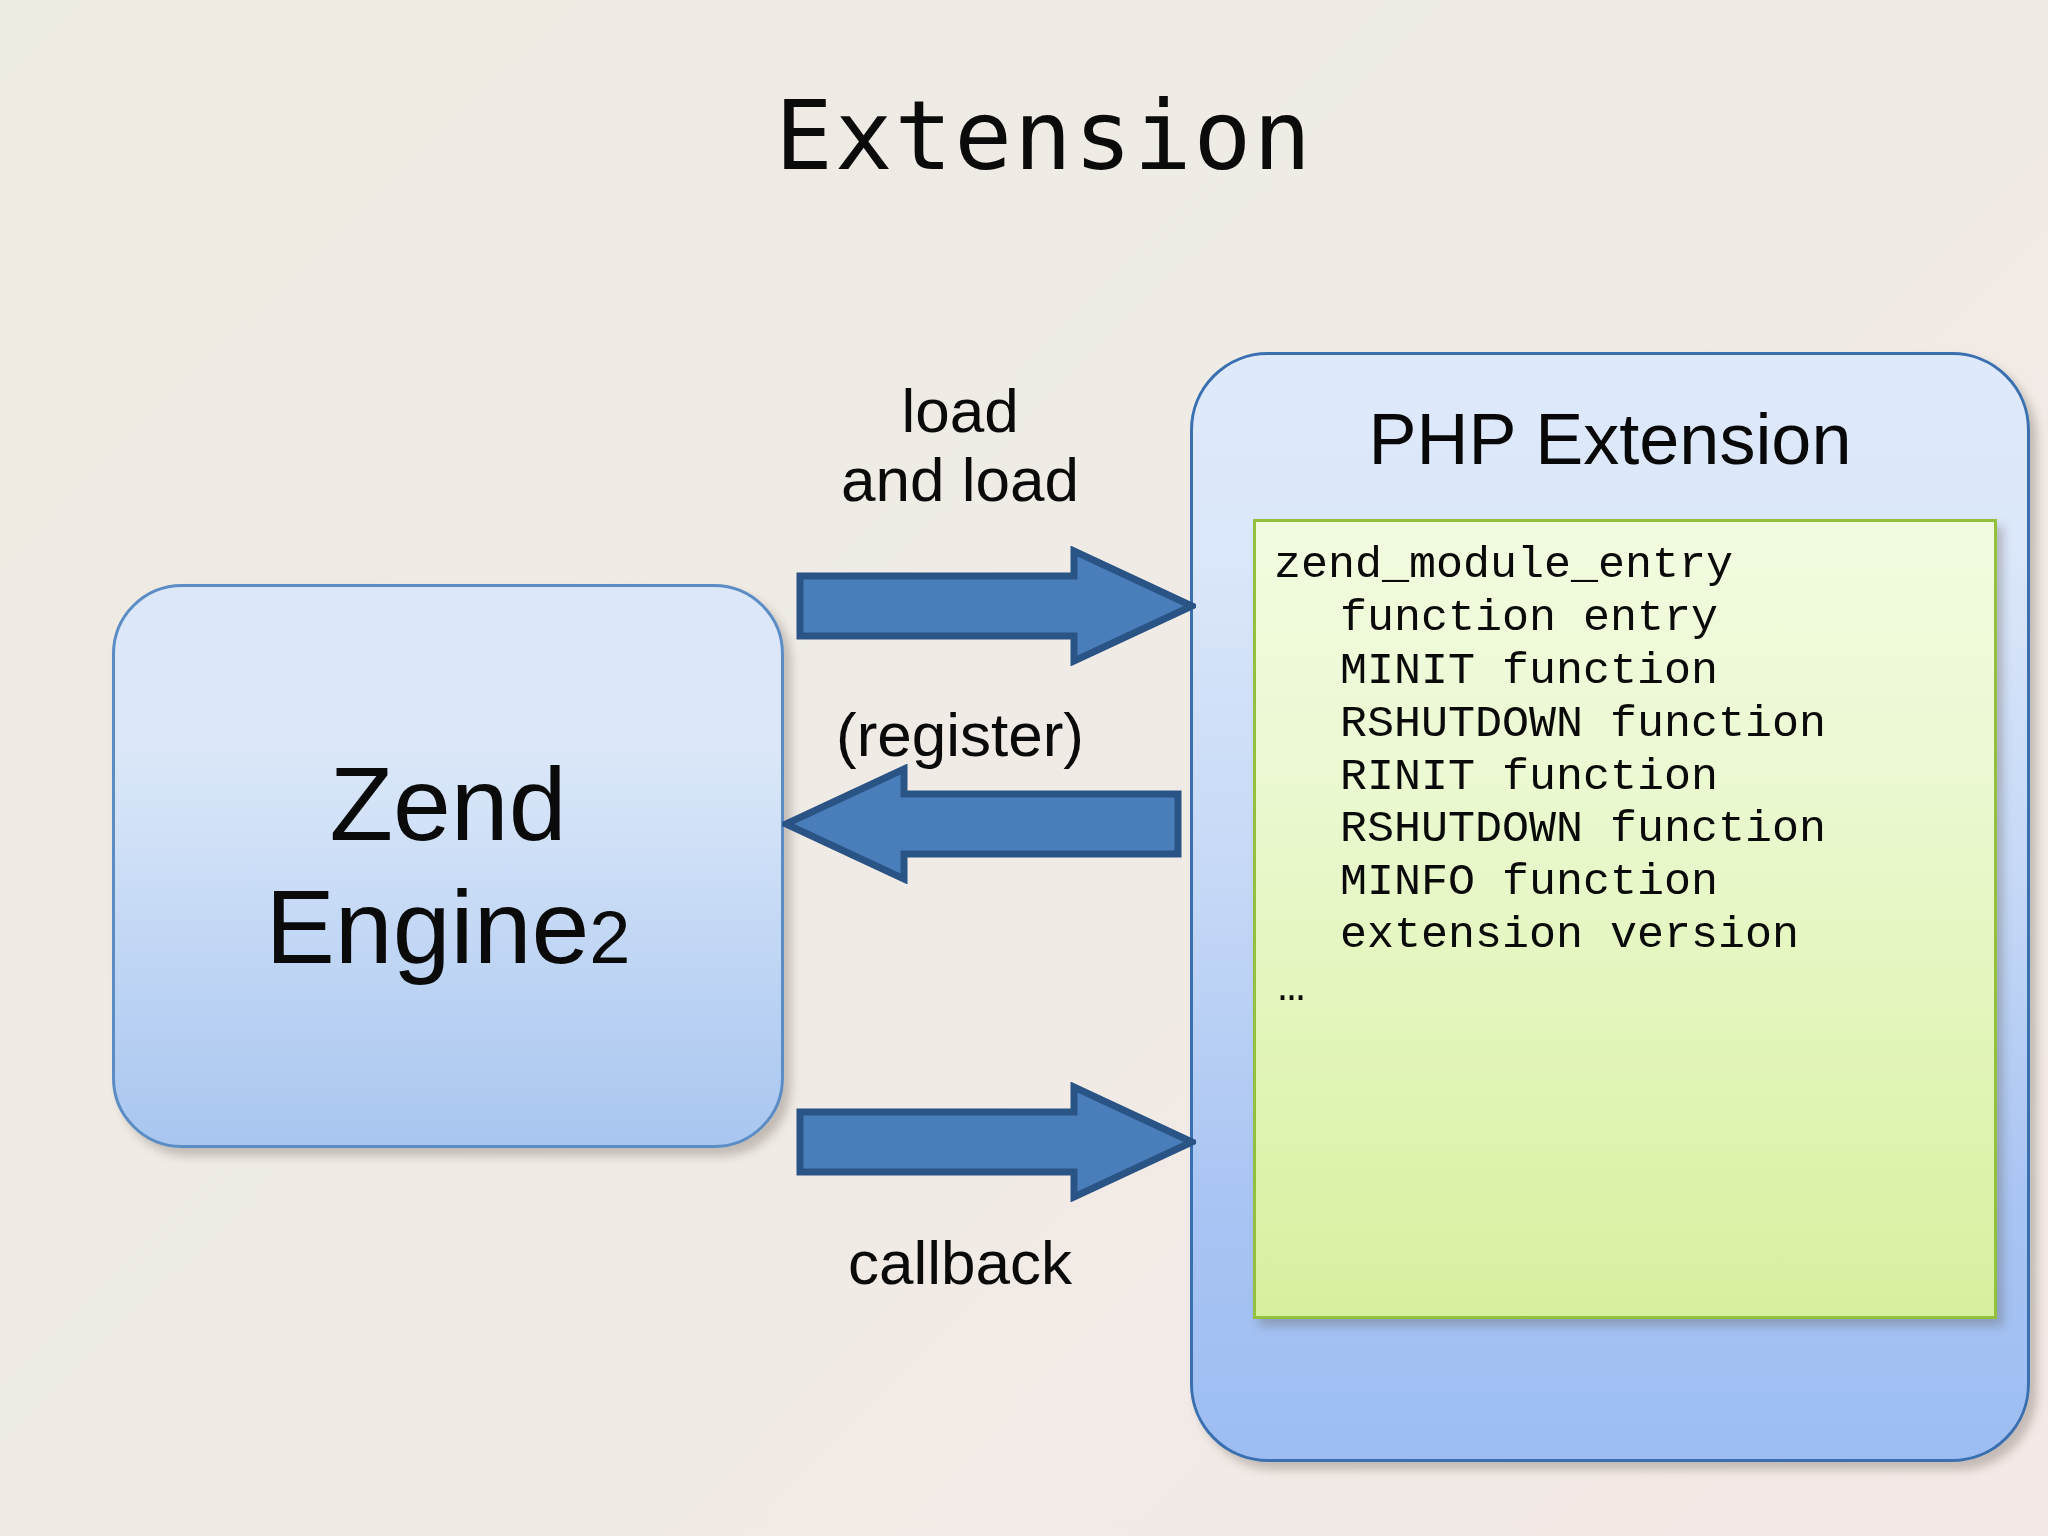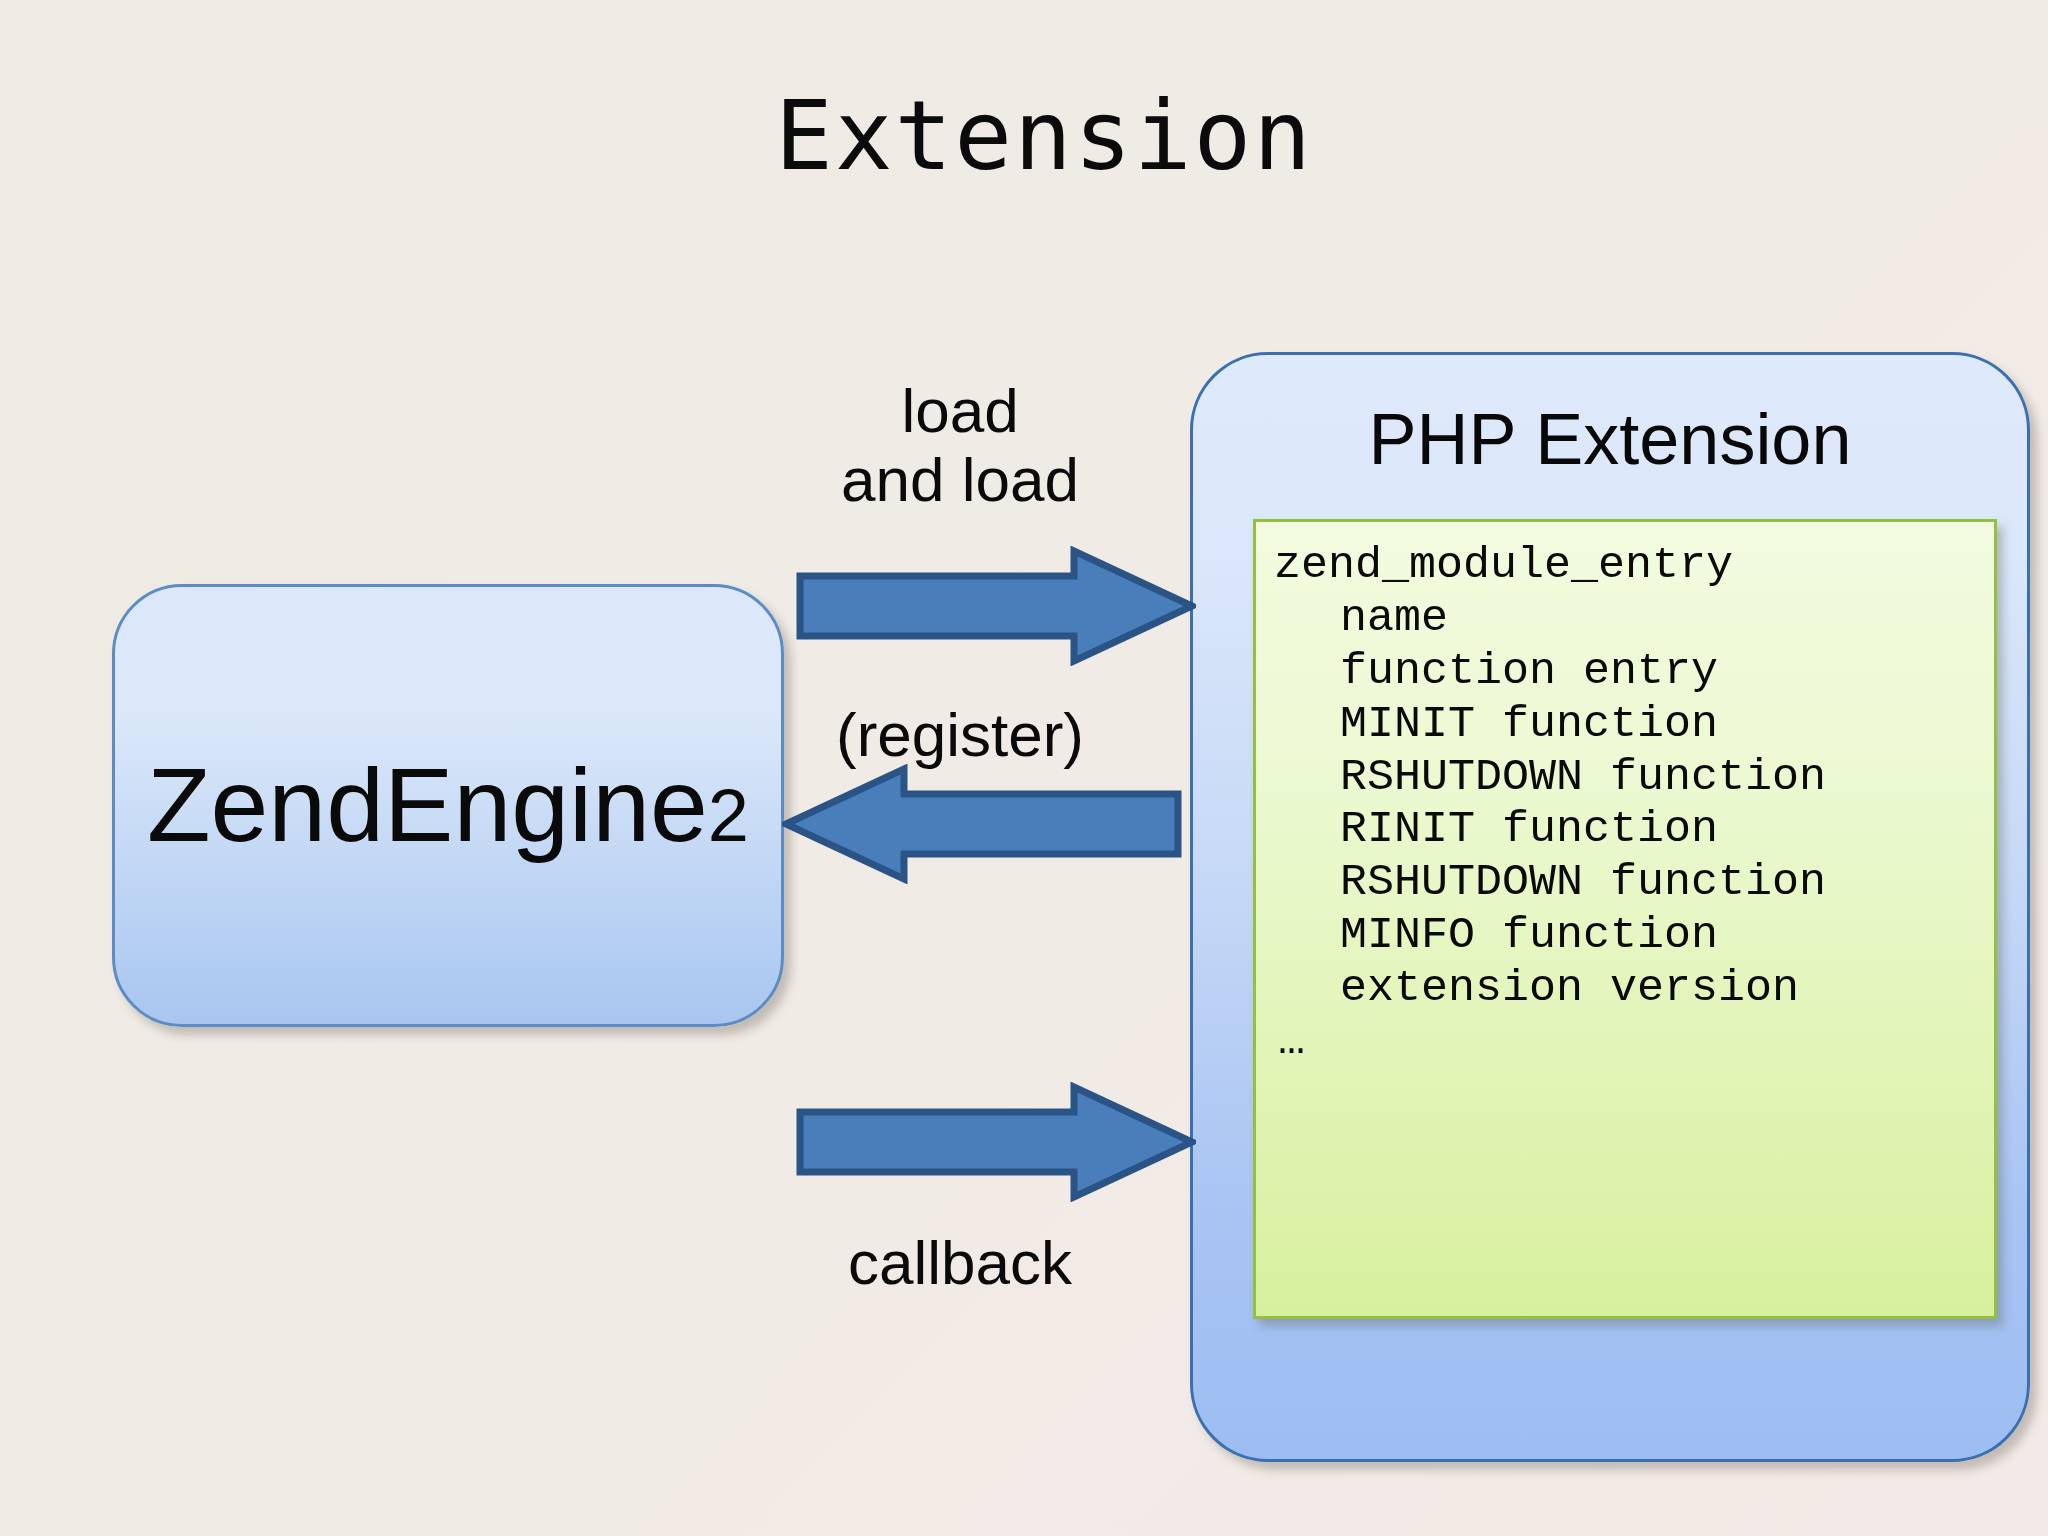--- a/index.html
+++ b/index.html
@@ -35,27 +35,27 @@
     white-space: nowrap;
     margin-left: 20px;
   }
 
   
   #zend-box {
     position: absolute;
     left: 112px;
     top: 584px;
     width: 672px;
-    height: 443px;
+    height: 564px;
     border: 3px solid #5B8CC4;
     border-radius: 70px;
     background: linear-gradient(to bottom, #DCE8F9 0%, #DCE8F9 28%, #C3D8F5 62%, #A8C6F0 100%);
     box-shadow: 7px 8px 10px rgba(90, 80, 70, 0.30);
     display: flex;
-    flex-direction: row;
+    flex-direction: column;
     align-items: center;
     justify-content: center;
     box-sizing: border-box;
   }
   .zend-line {
     font-family: "Liberation Sans", sans-serif;
     font-size: 104px;
     line-height: 1.18;
     color: #0A0A0A;
     white-space: nowrap;
@@ -165,21 +165,20 @@
     <div class="zend-line">Zend</div>
     <div class="zend-line"><span>Engine</span><span class="sub2">2</span></div>
   </div>
 
   <div id="php-box">
     <div id="php-title">PHP Extension</div>
   </div>
 
   <div id="entry-box">
     <div class="entry-line">zend_module_entry</div>
-    <div class="entry-line indent">name</div>
     <div class="entry-line indent">function entry</div>
     <div class="entry-line indent">MINIT function</div>
     <div class="entry-line indent">RSHUTDOWN function</div>
     <div class="entry-line indent">RINIT function</div>
     <div class="entry-line indent">RSHUTDOWN function</div>
     <div class="entry-line indent">MINFO function</div>
     <div class="entry-line indent">extension version</div>
     <div class="entry-line ellipsis">…</div>
   </div>
 

